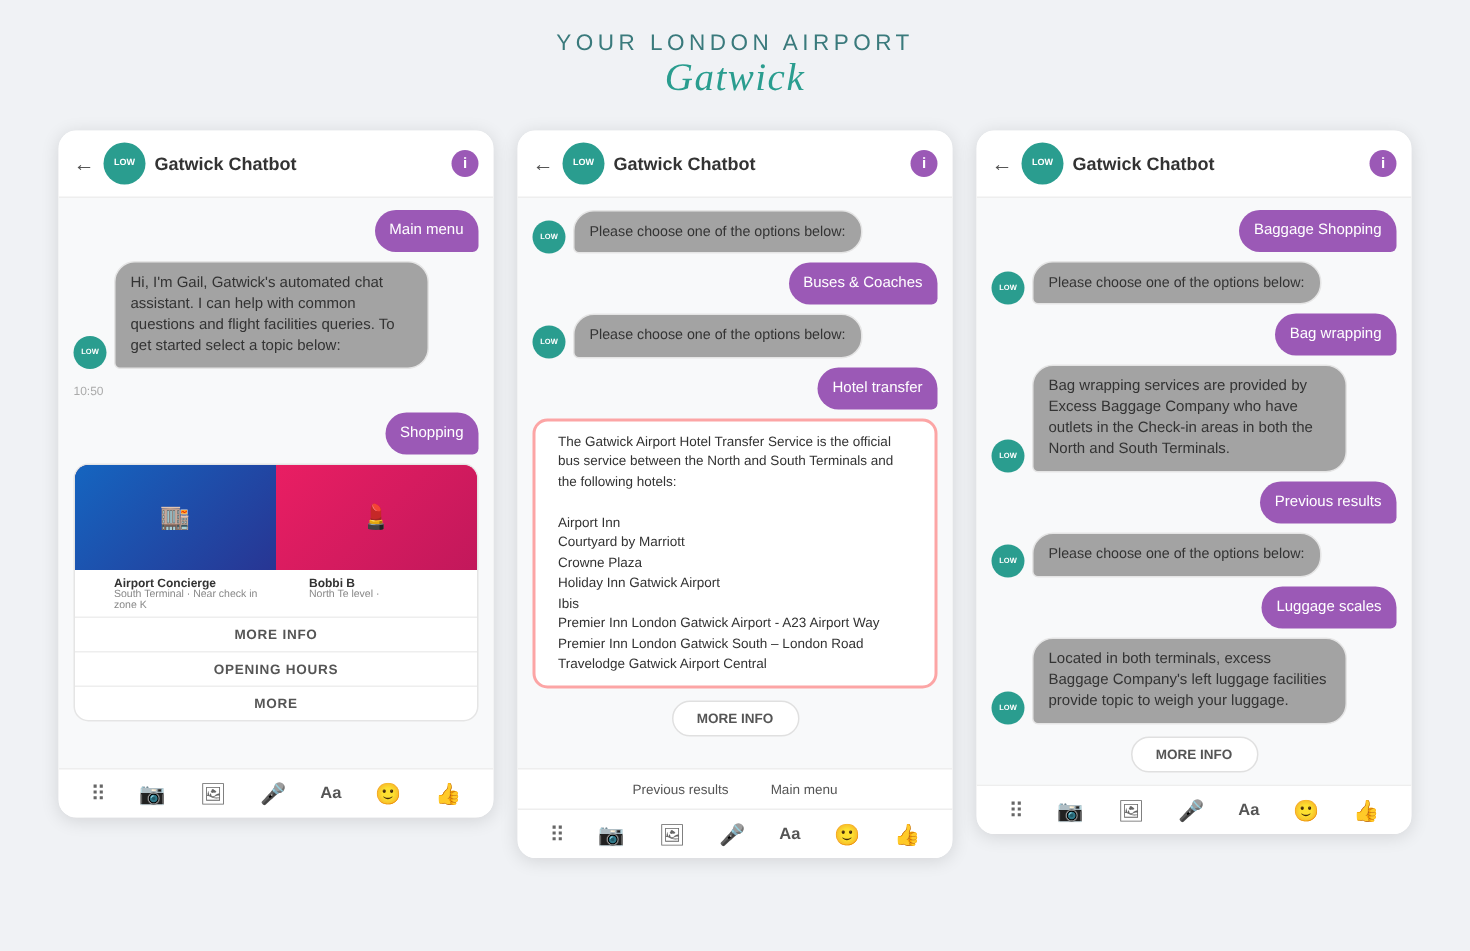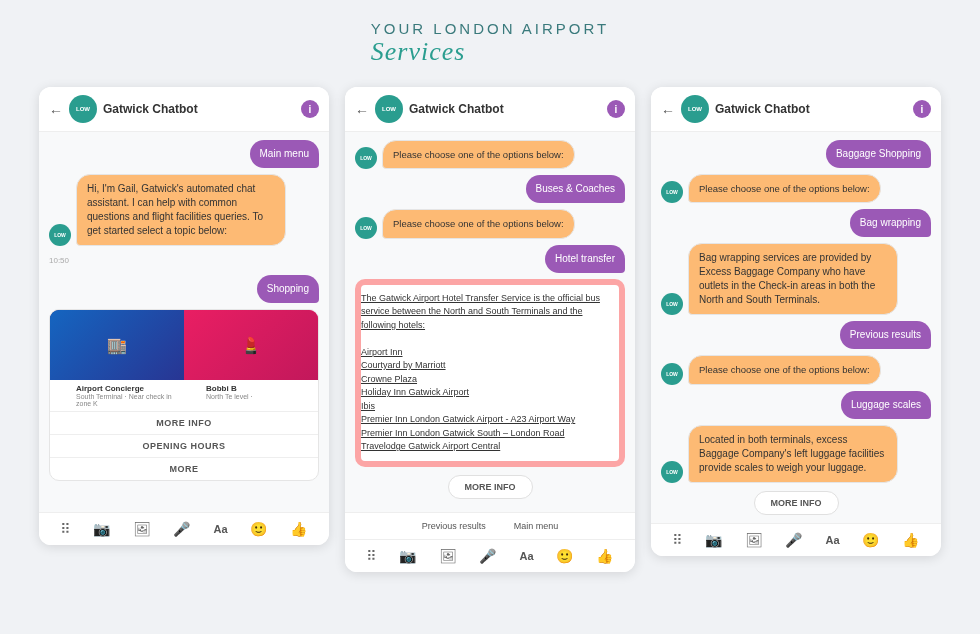--- a/index.html
+++ b/index.html
@@ -7,21 +7,21 @@
       background: #f0f2f5;
       font-family: -apple-system, BlinkMacSystemFont, 'Segoe UI', Helvetica, Arial, sans-serif;
       width: 980px;
       min-height: 634px;
       display: flex;
       flex-direction: column;
       align-items: center;
       padding: 20px 10px;
     }
     .header {
-      text-align: left;
+      text-align: center;
       margin-bottom: 20px;
     }
     .header-title {
       font-size: 15px;
       letter-spacing: 3px;
       color: #3a7a7c;
       font-weight: 500;
       text-transform: uppercase;
     }
     .header-logo {
@@ -116,21 +116,21 @@
       justify-content: flex-end;
     }
     .bubble {
       border-radius: 14px;
       padding: 7px 10px;
       font-size: 10px;
       line-height: 1.4;
       max-width: 210px;
     }
     .bubble.bot {
-      background: #fdba74;
+      background: #a3a3a3;
       color: #333;
       border: 1px solid #e5e5e5;
       border-bottom-left-radius: 4px;
     }
     .bubble.user {
       background: #9b59b6;
       color: #fff;
       border-bottom-right-radius: 4px;
     }
     .timestamp {
@@ -210,26 +210,25 @@
       border-bottom: 1px solid #eee;
       cursor: pointer;
       letter-spacing: 0.5px;
     }
     .card-action-btn:last-child {
       border-bottom: none;
     }
     .hotel-info {
       background: #fff;
       border-radius: 10px;
-      padding: 7px 0;
+      padding: 7px 15px;
       font-size: 9px;
       color: #333;
       line-height: 1.5;
-      border: 6px solid #fca5a5;
-      text-decoration: underline;
+      border: 2px solid #fca5a5;
     }
     .more-info-btn {
       background: #fff;
       border: 1px solid #e0e0e0;
       border-radius: 16px;
       padding: 6px 16px;
       font-size: 9px;
       font-weight: 600;
       color: #555;
       text-align: center;
@@ -279,21 +278,21 @@
       font-size: 9.5px;
       color: #333;
       line-height: 1.4;
     }
   </style>
 </head>
 <body>
 
 <div class="header">
   <div class="header-title">YOUR LONDON AIRPORT</div>
-  <div class="header-logo">Services</div>
+  <div class="header-logo">Gatwick</div>
 </div>
 
 <div class="phones-container">
 
   <div class="phone">
     <div class="phone-header">
       <span class="back-arrow">←</span>
       <div class="avatar">
         <div class="avatar-label">LOW</div>
       </div>
@@ -442,21 +441,21 @@
           </div>
         <div class="bubble bot choose-text">Please choose one of the options below:</div>
       </div>
       <div class="msg-row right">
         <div class="bubble user">Luggage scales</div>
       </div>
       <div class="msg-row">
         <div class="small-avatar">
             <span style="font-size:5px;font-weight:bold;color:#fff">LOW</span>
           </div>
-        <div class="bubble bot">Located in both terminals, excess Baggage Company's left luggage facilities provide scales to weigh your luggage.</div>
+        <div class="bubble bot">Located in both terminals, excess Baggage Company's left luggage facilities provide topic to weigh your luggage.</div>
       </div>
       <div class="more-info-btn">MORE INFO</div>
     </div>
     <div class="bottom-nav">
       <span class="bottom-icon">⠿</span>
       <span class="bottom-icon">📷</span>
       <span class="bottom-icon">🖼</span>
       <span class="bottom-icon">🎤</span>
       <span class="bottom-aa">Aa</span>
       <span class="bottom-icon">🙂</span>

